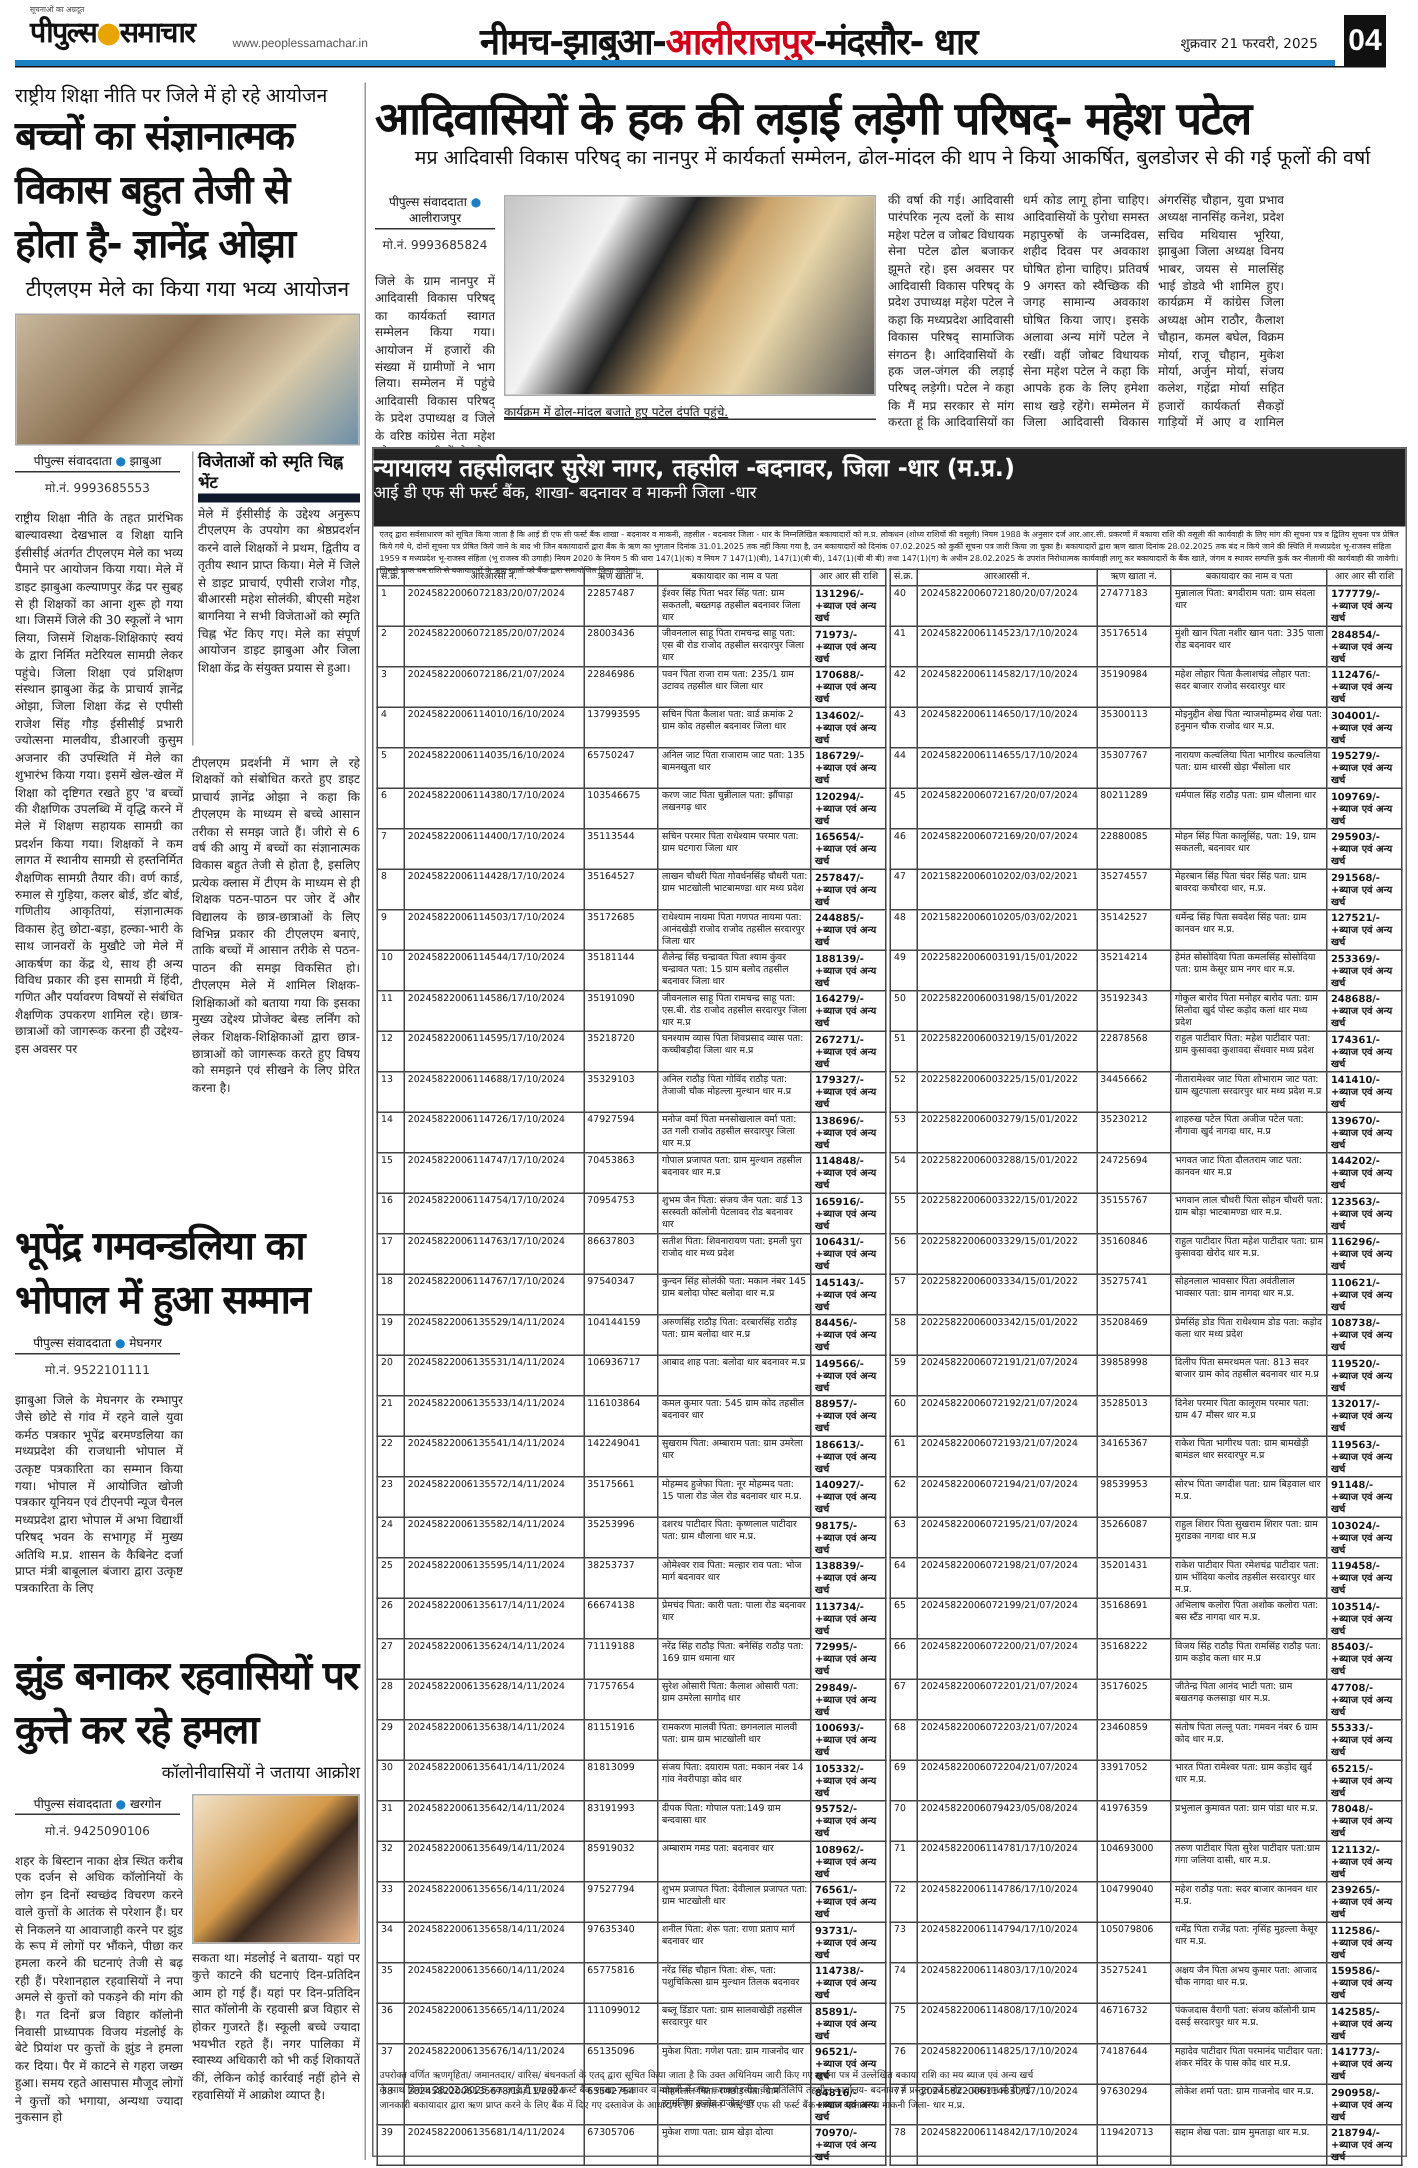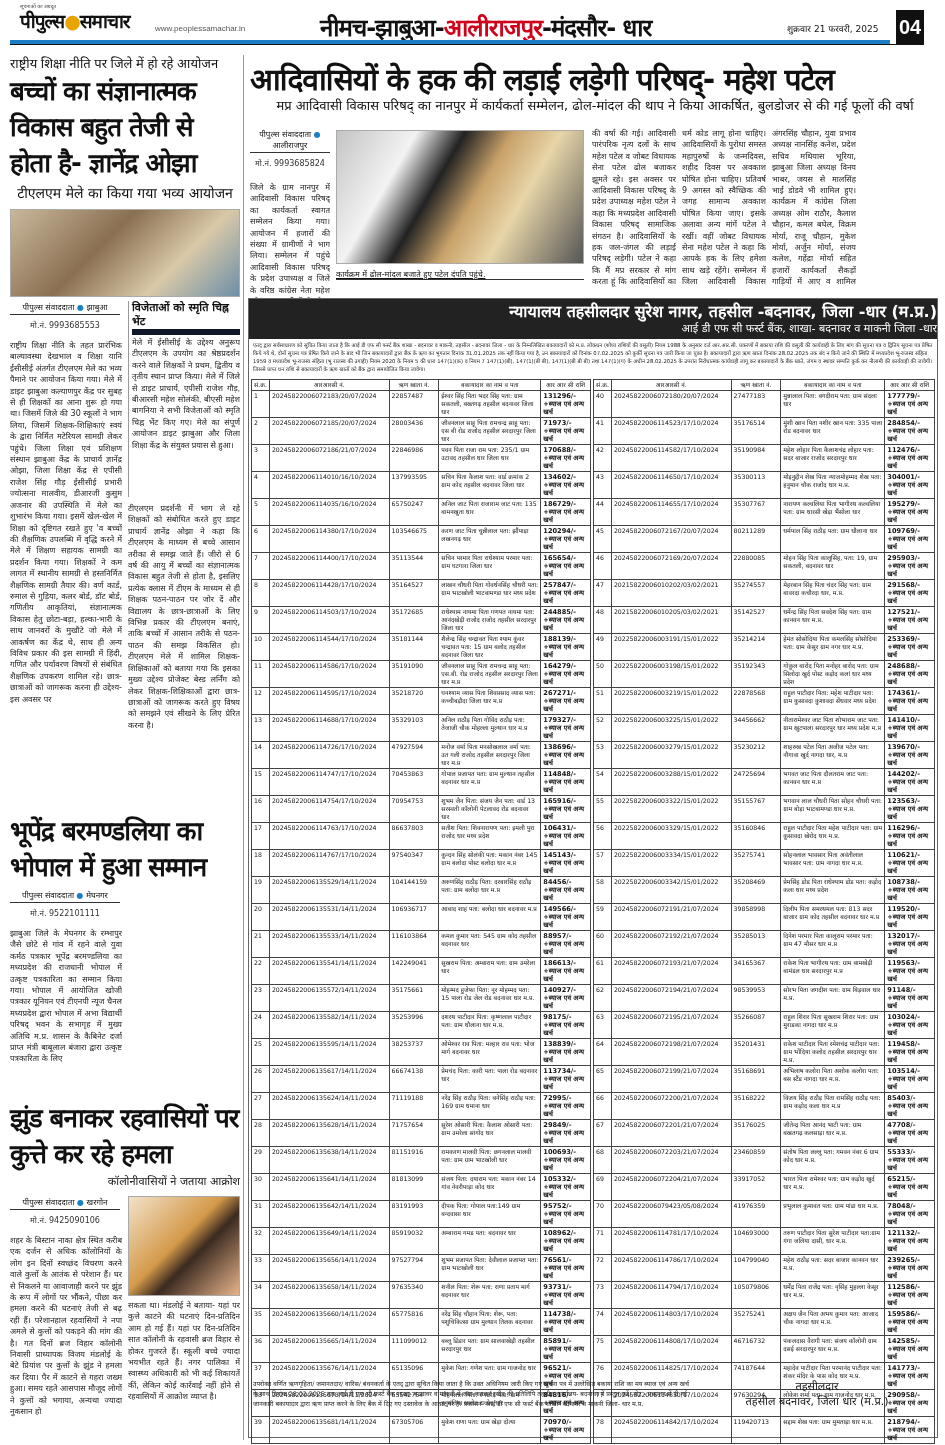--- a/index.html
+++ b/index.html
@@ -20,21 +20,21 @@
 .h1{font-size:26px;font-weight:bold;line-height:36px;letter-spacing:-1px}
 .sub{font-size:14px;line-height:20px;text-align:center}
 .photo{background:linear-gradient(135deg,#c9b89c,#8a6f52 40%,#d9c9a8 70%,#6d8fa8);border:1px solid #aaa}
 .byline{font-size:8px;text-align:center;border-bottom:1px solid #333;padding-bottom:2px;width:110px}
 .byline .bdot{color:#1c7fc4}
 .mob{font-size:8px;text-align:center;width:110px;color:#333;margin-top:4px}
 .txt{font-size:8px;line-height:11.4px;text-align:justify;color:#222}
 .rhead{position:absolute;left:250px;top:62px;width:690px;font-size:30px;font-weight:bold;line-height:36px;letter-spacing:-1px;text-align:left}
 .rsub{position:absolute;left:250px;top:98px;width:690px;font-size:13px;line-height:16px;text-align:center}
 .ad{position:absolute;left:248px;top:298px;width:690px;height:1140px;border:1px solid #666;background:#fff}
-.adhead{background:#222;color:#fff;text-align:right;padding:4px 0;height:40px}
+.adhead{background:#222;color:#fff;text-align:left;padding:4px 0;height:52px}
 .adh1{font-size:16px;font-weight:bold;line-height:18px}
 .adh2{font-size:11px;font-weight:normal;line-height:16px}
 .adintro{font-size:5.3px;line-height:8px;padding:2px 4px;color:#222;height:34px;overflow:hidden}
 table.t{position:absolute;border-collapse:collapse;font-size:6.2px;font-family:"DejaVu Sans",sans-serif}
 table.t th,table.t td{border:1px solid #444;padding:1px 2px;vertical-align:top;line-height:8px}
 table.t th{font-weight:normal;font-size:6.2px;text-align:center}
 table.t td.amt{font-weight:bold;font-size:6.6px;line-height:8px}
 .adfoot{position:absolute;left:4px;top:1080px;width:440px;font-size:6.3px;line-height:10px;color:#222}
 .adsign{position:absolute;left:450px;top:1080px;width:236px;text-align:center;font-size:11px;line-height:15px}
 </style>
@@ -69,21 +69,21 @@
         <div style="border-left:1px solid #999;padding-left:3px">
           <div style="font-size:11px;font-weight:bold;line-height:14px;border-bottom:6px solid #0f172a">विजेताओं को स्मृति चिह्न भेंट</div>
           <div class="txt" style="font-family:'Liberation Sans',sans-serif;height:160px;overflow:hidden;margin-top:2px">मेले में ईसीसीई के उद्देश्य अनुरूप टीएलएम के उपयोग का श्रेष्ठप्रदर्शन करने वाले शिक्षकों ने प्रथम, द्वितीय व तृतीय स्थान प्राप्त किया। मेले में जिले से डाइट प्राचार्य, एपीसी राजेश गौड़, बीआरसी महेश सोलंकी, बीएसी महेश बागनिया ने सभी विजेताओं को स्मृति चिह्न भेंट किए गए। मेले का संपूर्ण आयोजन डाइट झाबुआ और जिला शिक्षा केंद्र के संयुक्त प्रयास से हुआ।</div>
         </div>
         <div class="txt" style="height:285px;overflow:hidden;margin-top:6px">टीएलएम प्रदर्शनी में भाग ले रहे शिक्षकों को संबोधित करते हुए डाइट प्राचार्य ज्ञानेंद्र ओझा ने कहा कि टीएलएम के माध्यम से बच्चे आसान तरीका से समझ जाते हैं। जीरो से 6 वर्ष की आयु में बच्चों का संज्ञानात्मक विकास बहुत तेजी से होता है, इसलिए प्रत्येक क्लास में टीएम के माध्यम से ही शिक्षक पठन-पाठन पर जोर दें और विद्यालय के छात्र-छात्राओं के लिए विभिन्न प्रकार की टीएलएम बनाएं, ताकि बच्चों में आसान तरीके से पठन-पाठन की समझ विकसित हो। टीएलएम मेले में शामिल शिक्षक-शिक्षिकाओं को बताया गया कि इसका मुख्य उद्देश्य प्रोजेक्ट बेस्ड लर्निंग को लेकर शिक्षक-शिक्षिकाओं द्वारा छात्र-छात्राओं को जागरूक करते हुए विषय को समझने एवं सीखने के लिए प्रेरित करना है।</div>
       </div>
     </div>
   </div>
 
   <div style="position:absolute;top:758px;left:0;width:230px">
-    <div class="h1" style="height:72px">भूपेंद्र बरमण्डलिया का भोपाल में हुआ सम्मान</div>
+    <div class="h1" style="height:72px">भूपेंद्र गमवन्डलिया का भोपाल में हुआ सम्मान</div>
     <div style="display:flex;gap:6px;margin-top:4px">
       <div style="width:112px">
         <div class="byline"><span>पीपुल्स संवाददाता</span> <span class="bdot">●</span> <span>मेघनगर</span></div>
         <div class="mob">मो.नं. 9522101111</div>
         <div class="txt" style="margin-top:10px;height:165px;overflow:hidden">झाबुआ जिले के मेघनगर के रम्भापुर जैसे छोटे से गांव में रहने वाले युवा कर्मठ पत्रकार भूपेंद्र बरमण्डलिया का मध्यप्रदेश की राजधानी भोपाल में उत्कृष्ट पत्रकारिता का सम्मान किया गया। भोपाल में आयोजित खोजी पत्रकार यूनियन एवं टीएनपी न्यूज चैनल मध्यप्रदेश द्वारा भोपाल में अभा विद्यार्थी परिषद् भवन के सभागृह में मुख्य अतिथि म.प्र. शासन के कैबिनेट दर्जा प्राप्त मंत्री बाबूलाल बंजारा द्वारा उत्कृष्ट पत्रकारिता के लिए</div>
       </div>
     </div>
   </div>
 
   <div style="position:absolute;top:1045px;left:0;width:230px">
@@ -943,17 +943,13 @@
           <td>सद्दाम शेख पता: ग्राम मुमताड़ा धार म.प्र.</td>
           <td class="amt">
             <div>218794/-</div>
             <div style="font-weight: bold;">+ब्याज एवं अन्य खर्च</div>
           </td>
         </tr>
       </tbody>
   </table>
 
   <div class="adfoot">उपरोक्त वर्णित ऋणगृहिता/ जमानतदार/ वारिस/ बंधनकर्ता के एतद् द्वारा सूचित किया जाता है कि उक्त अधिनियम जारी किए गए सूचना पत्र में उल्लेखित बकाया राशि का मय ब्याज एवं अन्य खर्च के साथ दिनांक 28.02.2025 तक आई डी एफ सी फर्स्ट बैंक शाखा- बदनावर व माकनी में जमा कराकर रसीद की प्रतिलिपि तहसील कार्यालय- बदनावर में प्रस्तुत करें। नोट - प्रकाशन में दी गई जानकारी बकायादार द्वारा ऋण प्राप्त करने के लिए बैंक में दिए गए दस्तावेज के आधार पर है। प्रकाशन- आई डी एफ सी फर्स्ट बैंक शाखा- बदनावर व माकनी जिला- धार म.प्र.</div>
-  <div class="adsign">
-    <div>तहसीलदार</div>
-    <div>तहसील बदनावर, जिला धार (म.प्र.)</div>
-  </div>
 </div>
 
 </body></html>

